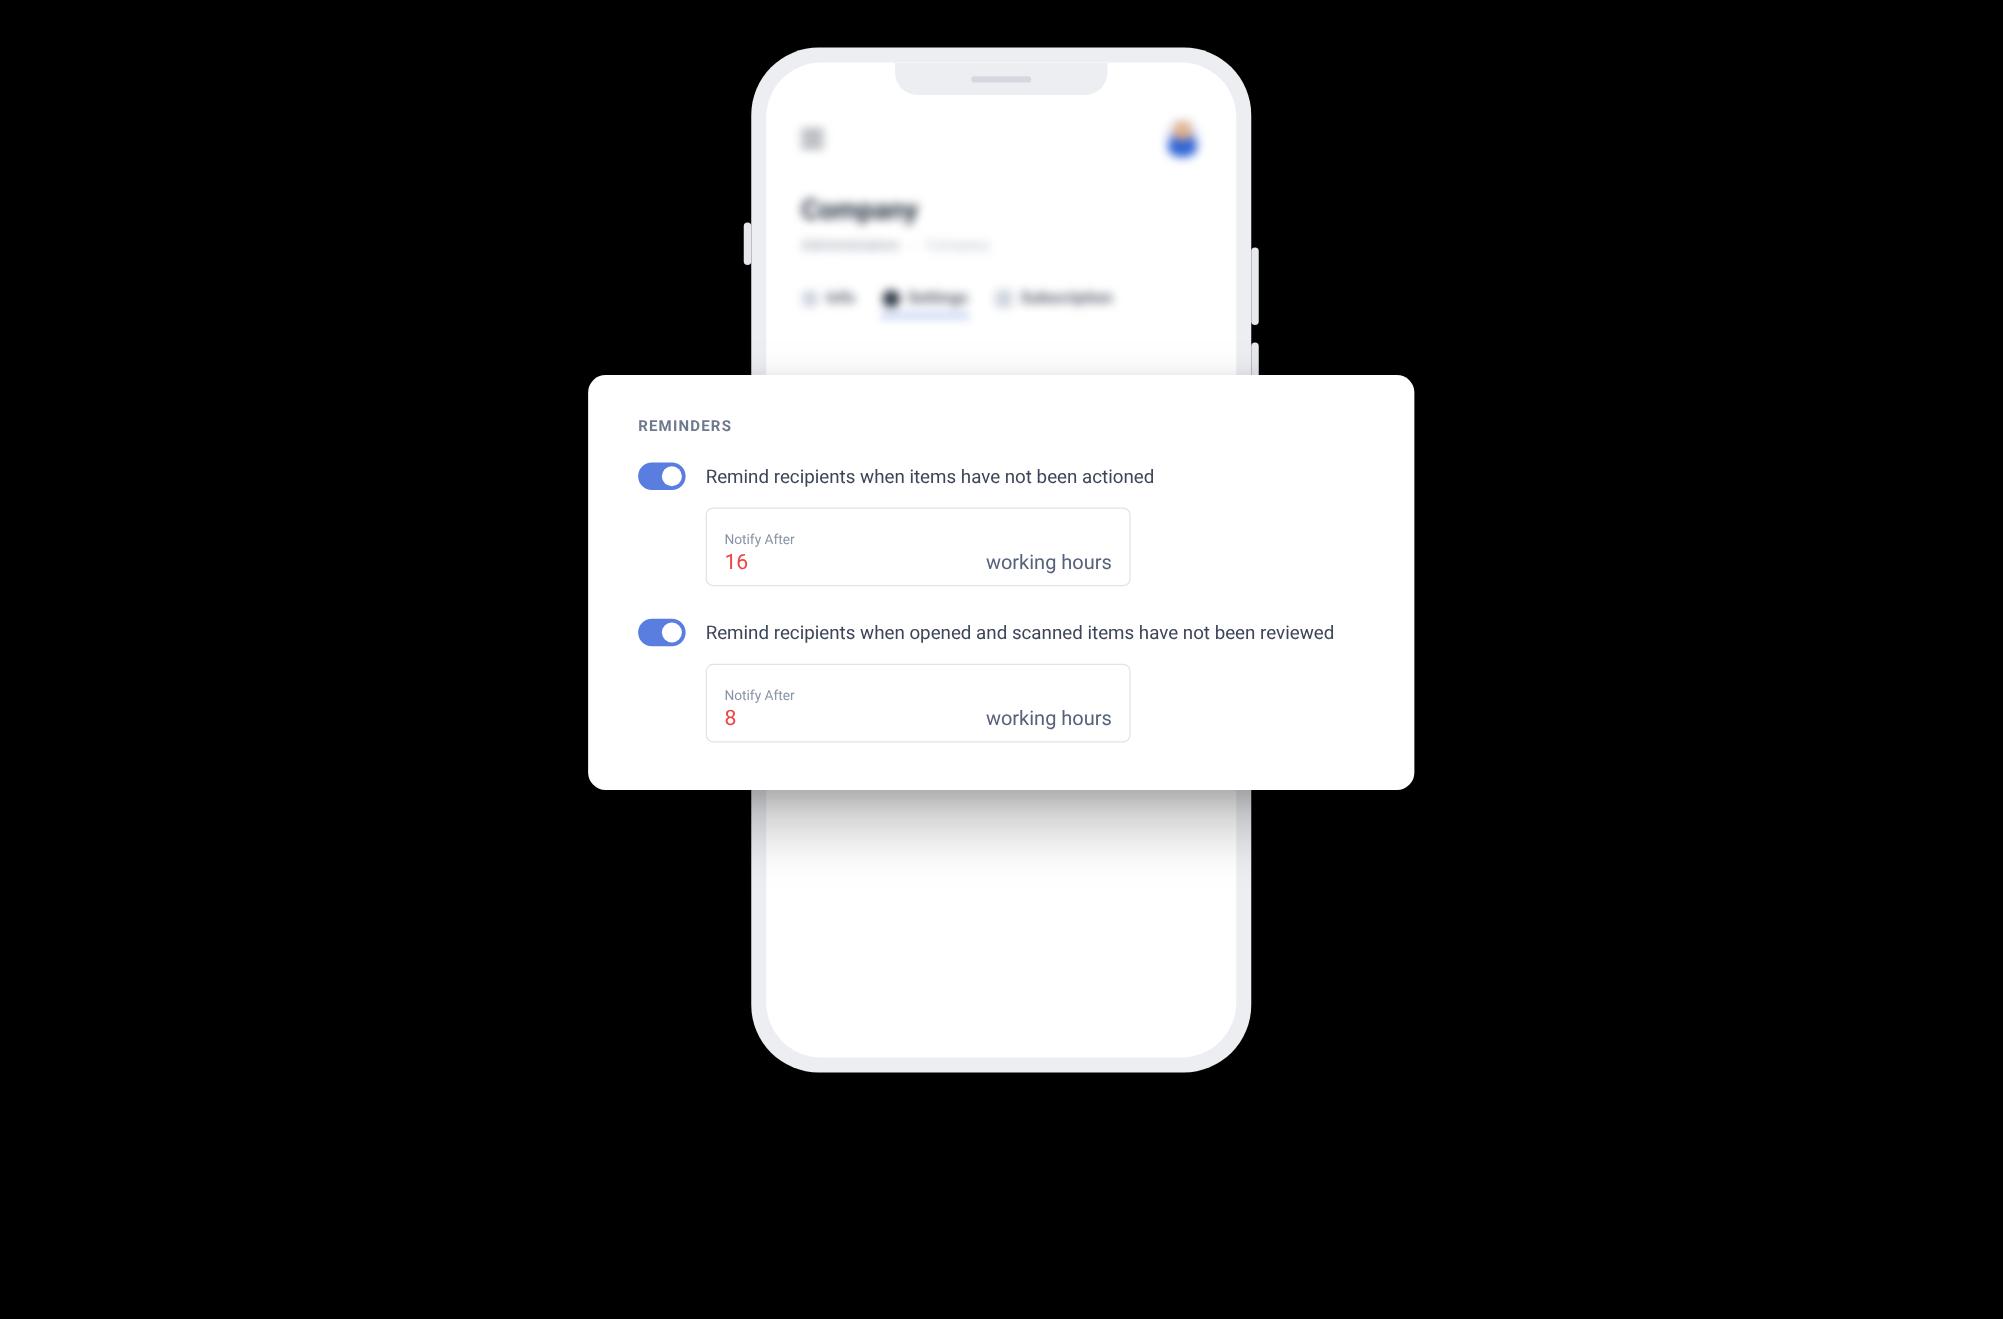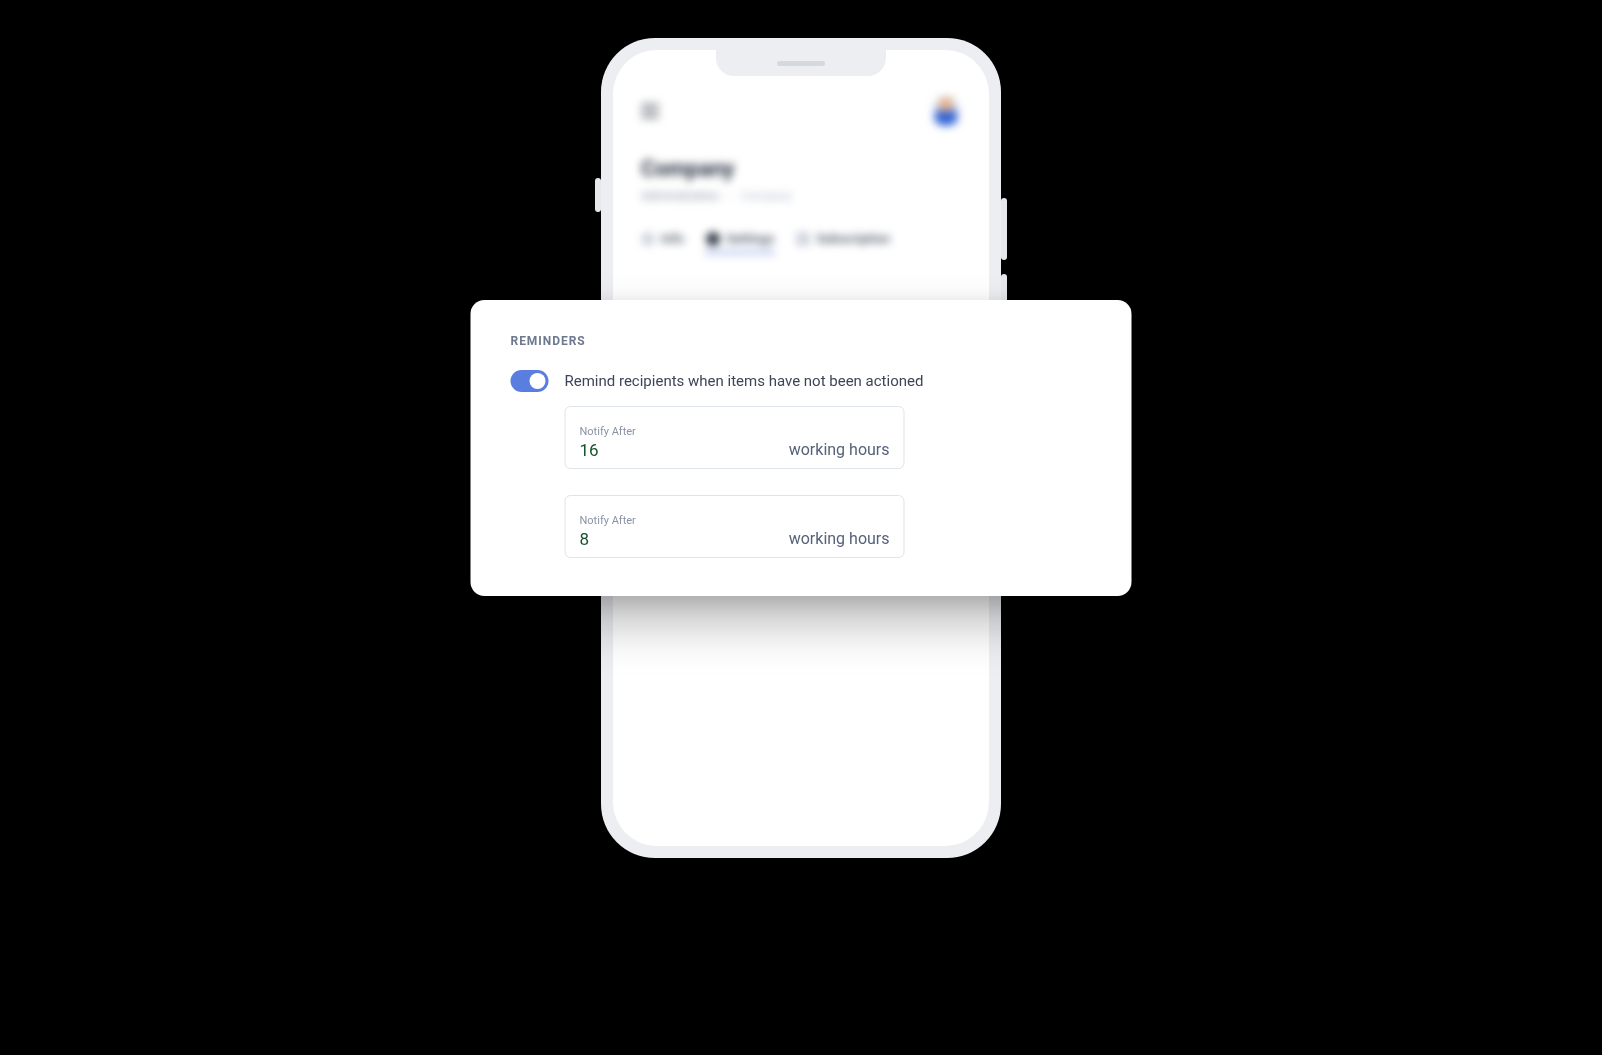--- a/index.html
+++ b/index.html
@@ -189,21 +189,21 @@
   }
   .field-wrap:last-of-type { margin-bottom: 4px; }
   .field-left { display: flex; flex-direction: column; }
   .field-label {
     font-size: 11px;
     color: #8a93a6;
     margin-bottom: 2px;
   }
   .field-value {
     font-size: 17px;
-    color: #14532d;
+    color: #ef4444;
     border: none;
     outline: none;
     width: 60px;
     background: transparent;
     font-family: inherit;
   }
   .field-suffix {
     font-size: 16px;
     color: #56627a;
     padding-bottom: 1px;
@@ -266,20 +266,24 @@
     <div class="row-label">Remind recipients when items have not been actioned</div>
   </div>
   <div class="field-wrap">
     <div class="field-left">
       <span class="field-label">Notify After</span>
       <input class="field-value" value="16" style="">
     </div>
     <span class="field-suffix">working hours</span>
   </div>
 
+  <div class="row">
+    <div class="toggle"></div>
+    <div class="row-label">Remind recipients when opened and scanned items have not been reviewed</div>
+  </div>
   <div class="field-wrap">
     <div class="field-left">
       <span class="field-label">Notify After</span>
       <input class="field-value" value="8" style="">
     </div>
     <span class="field-suffix">working hours</span>
   </div>
 </div>
 
 </body></html>

